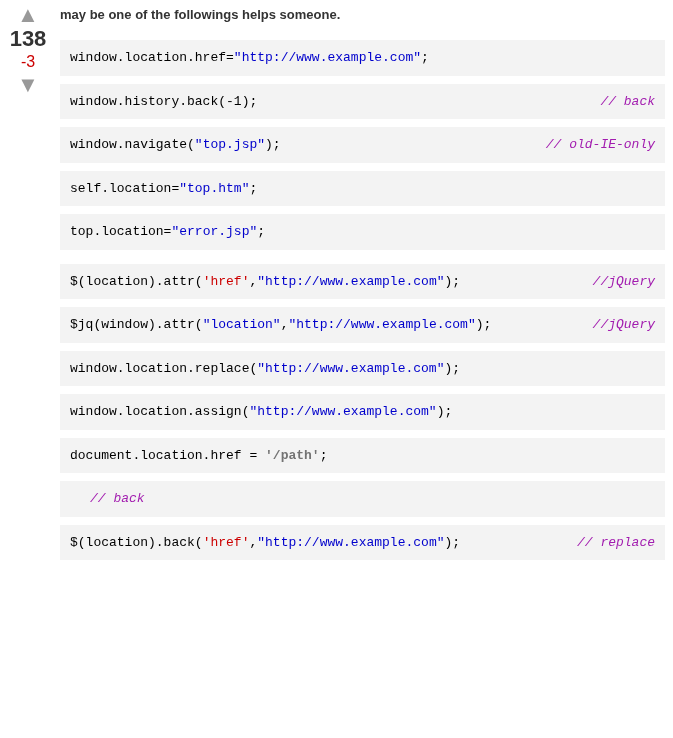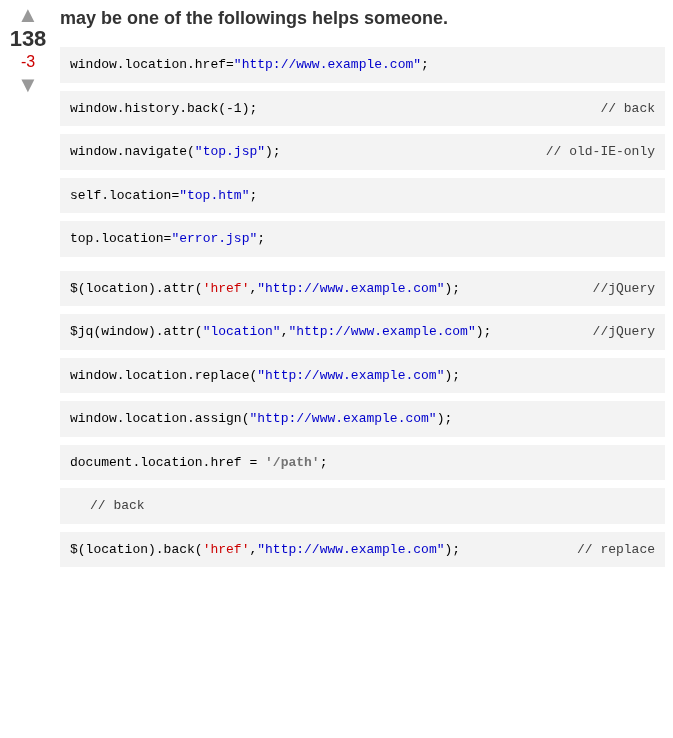--- a/index.html
+++ b/index.html
@@ -47,21 +47,21 @@
       cursor: pointer;
       line-height: 1;
       margin-top: 2px;
     }
     .content-column {
       flex: 1;
       padding-left: 4px;
       padding-right: 8px;
     }
     .heading {
-      font-size: 18px;
+      font-size: 13px;
       font-weight: bold;
       color: #333;
       padding: 6px 0 10px 0;
       line-height: 1.4;
     }
     .code-block {
       background: #f3f3f3;
       border: none;
       padding: 8px 10px;
       margin-bottom: 2px;
@@ -70,22 +70,23 @@
       line-height: 1.5;
       display: flex;
       flex-direction: row;
       justify-content: space-between;
       align-items: center;
     }
     .code-spacer {
       height: 6px;
     }
     .code-comment {
-      color: #404040;
+      color: #a21caf;
       margin-left: 20px;
+      font-style: italic;
     }
   </style>
 </head>
 <body>
 
 <div class="container">
   <div class="vote-column">
     <span class="vote-up">▲</span>
     <span class="vote-count">138</span>
     <span class="vote-count-neg">-3</span>

